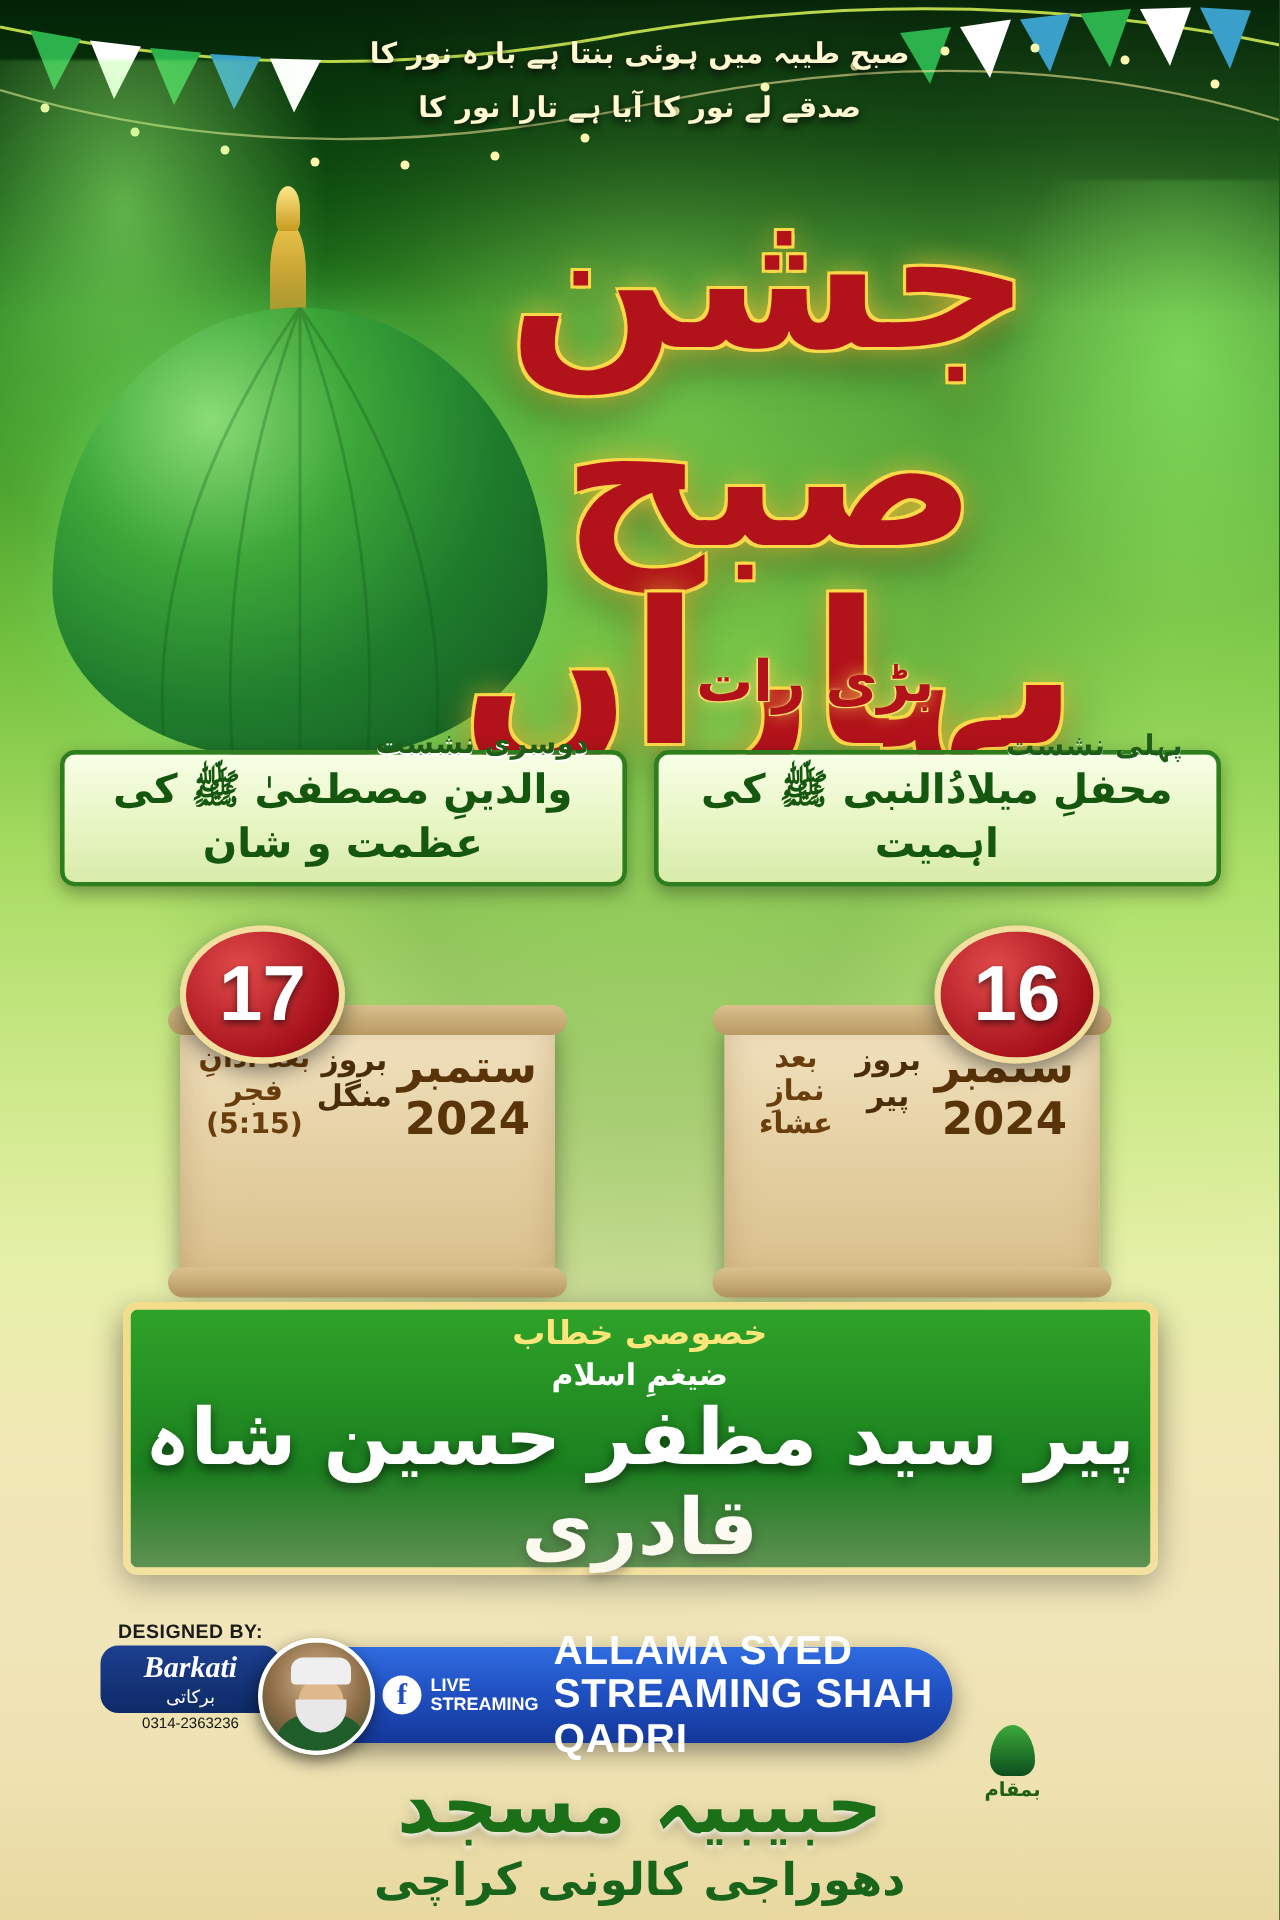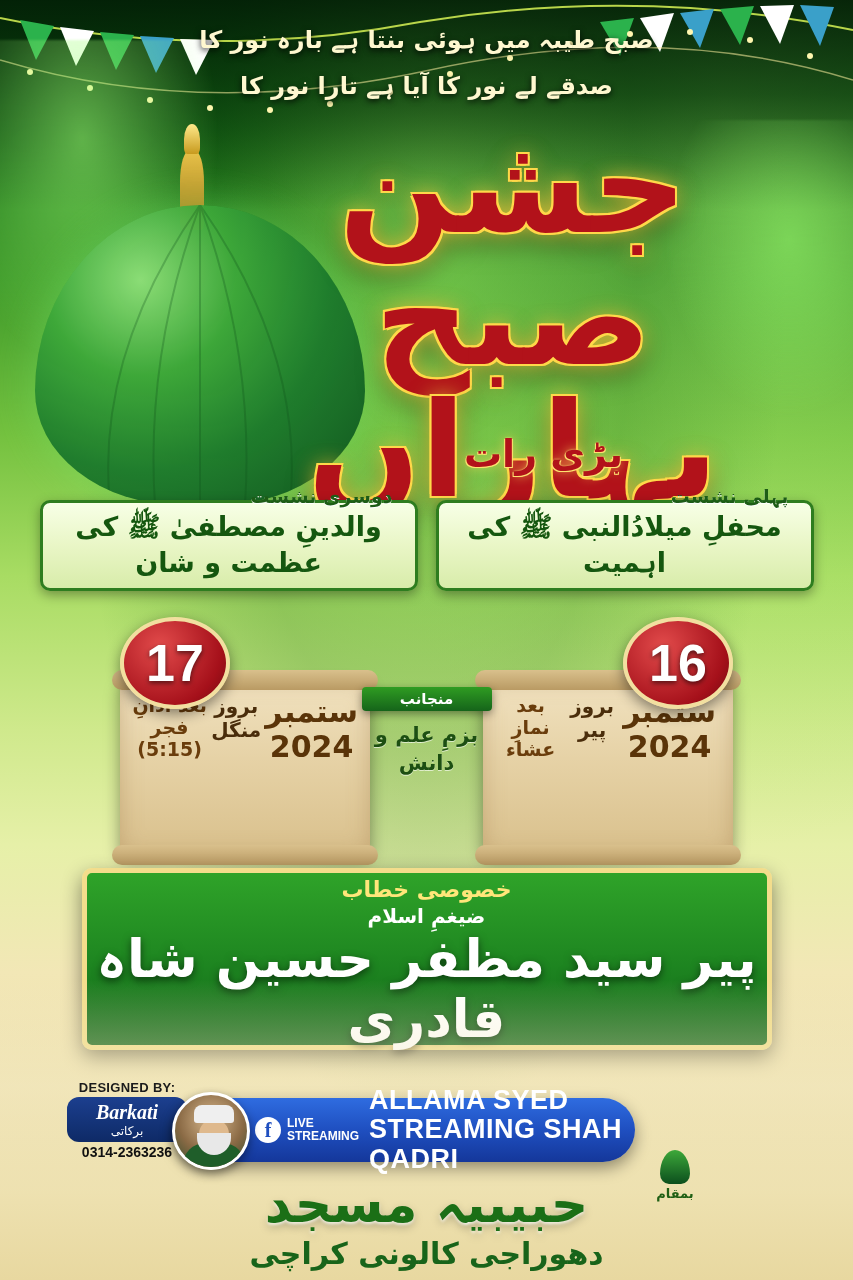--- a/index.html
+++ b/index.html
@@ -62,21 +62,21 @@
   .mist-bottom {
     position:absolute; left:0; bottom:0; width:100%; height: 300px;
     background: linear-gradient(180deg, rgba(240,232,190,0) 0%, rgba(242,234,195,0.55) 35%, rgba(238,226,178,0.9) 70%, rgba(232,216,160,1) 100%);
   }
   
   .urdu { font-family: "DejaVu Sans", sans-serif; direction: rtl; }
 
   .top-couplet {
     position:absolute; top: 18px; left: 50%; transform: translateX(-50%);
     width: 620px; text-align: center; color: #fff8d0;
-    font-size: 24px; line-height: 1.9; font-weight: bold;
+    font-size: 19px; line-height: 1.9; font-weight: bold;
     text-shadow: 0 2px 6px rgba(0,0,0,0.85);
   }
   .main-title {
     position: absolute; top: 120px; right: 20px; width: 640px;
     text-align: center;
     font-size: 132px; line-height: 1.0; font-weight: bold;
     color: #b2121a;
     letter-spacing: -2px;
     text-shadow:
       0 0 2px #ffd84a, 2px 2px 0 #ffd84a, -2px 2px 0 #ffd84a,
@@ -178,21 +178,21 @@
   .designed {
     position:absolute; left: 42px; top: 1080px; width: 120px; text-align:center;margin-left:25px;
   }
   .designed-label { font-size: 13px; font-weight:bold; color:#1b1b1b; letter-spacing:.3px;}
   .designed-logo {
     margin-top: 2px; background: linear-gradient(180deg,#1c3f8f,#0e2a66);
     color:#fff; border-radius:12px; padding: 4px 2px;
   }
   .designed-logo .brand { font-family: "Liberation Serif", serif; font-style: italic; font-size: 20px; font-weight:bold; }
   .designed-logo .brand-ur { font-size: 12px; }
-  .designed-phone { font-size: 14px; font-weight:bold; color:#111; margin-top:2px; }
+  .designed-phone { font-size: 10px; font-weight:normal; color:#111; margin-top:2px; }
   
   .live-bar {
     position:absolute; left: 175px; top: 1098px; width: 460px; height: 64px;
     background: linear-gradient(180deg,#2f6ce0 0%, #1f4fc0 50%, #14379a 100%);
     border-radius: 32px;
     box-shadow: 0 6px 16px rgba(0,0,0,0.4);
     display:flex; align-items:center; gap: 10px; padding-left: 80px;
   }
   .fb-chip { display:flex; align-items:center; gap:6px; }
   .fb-circle {
@@ -333,24 +333,20 @@
 
     <div class="scroll scroll-left">
       <div class="scroll-inner urdu">
         <div class="scroll-date">ستمبر 2024</div>
         <div class="scroll-day">بروز منگل</div>
         <div class="scroll-time">بعد اذانِ فجر (5:15)</div>
       </div>
     </div>
     <div class="day-badge badge-left">17</div>
 
-    <div class="mid-flag">
-      <div class="ribbon urdu">منجانب</div>
-      <div class="mid-text urdu">بزمِ علم و دانش</div>
-    </div>
   </div>
 
   <div class="speaker-panel">
     <div class="khitab urdu">خصوصی خطاب</div>
     <div class="speaker-title urdu">ضیغمِ اسلام</div>
     <div class="speaker-name urdu">پیر سید مظفر حسین شاہ قادری</div>
   </div>
 
   <div class="mist-bottom"></div>
 

